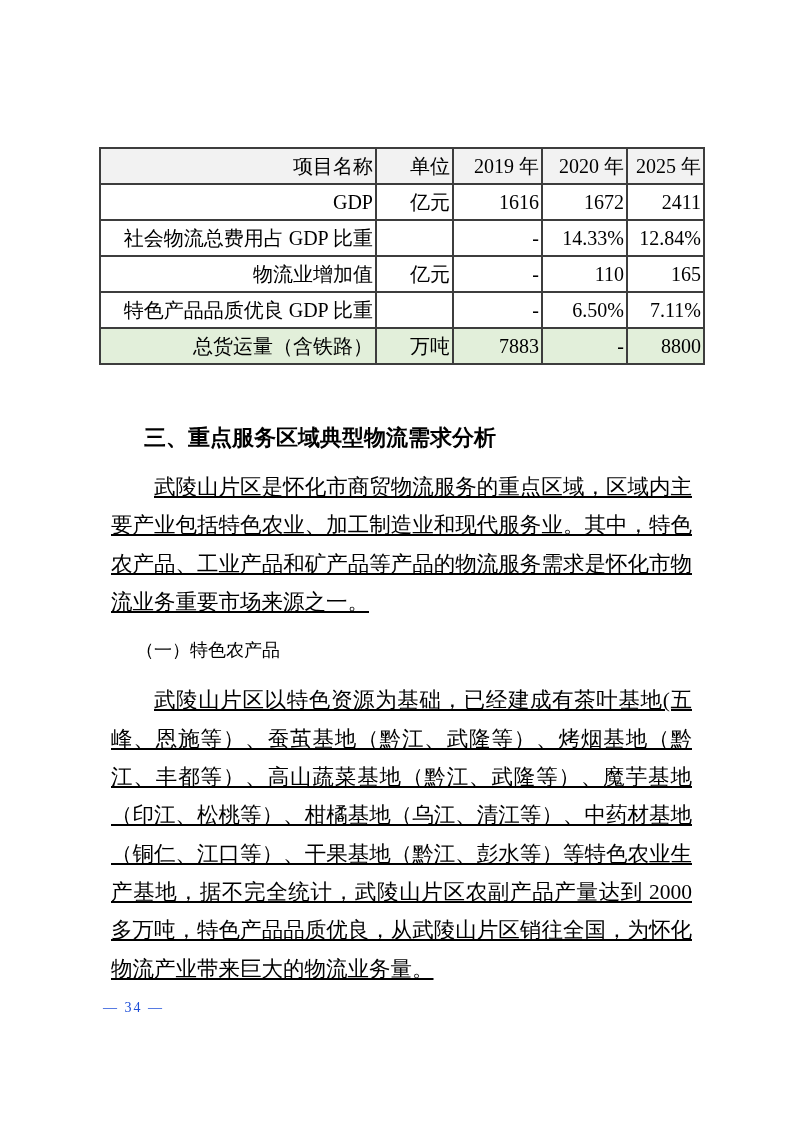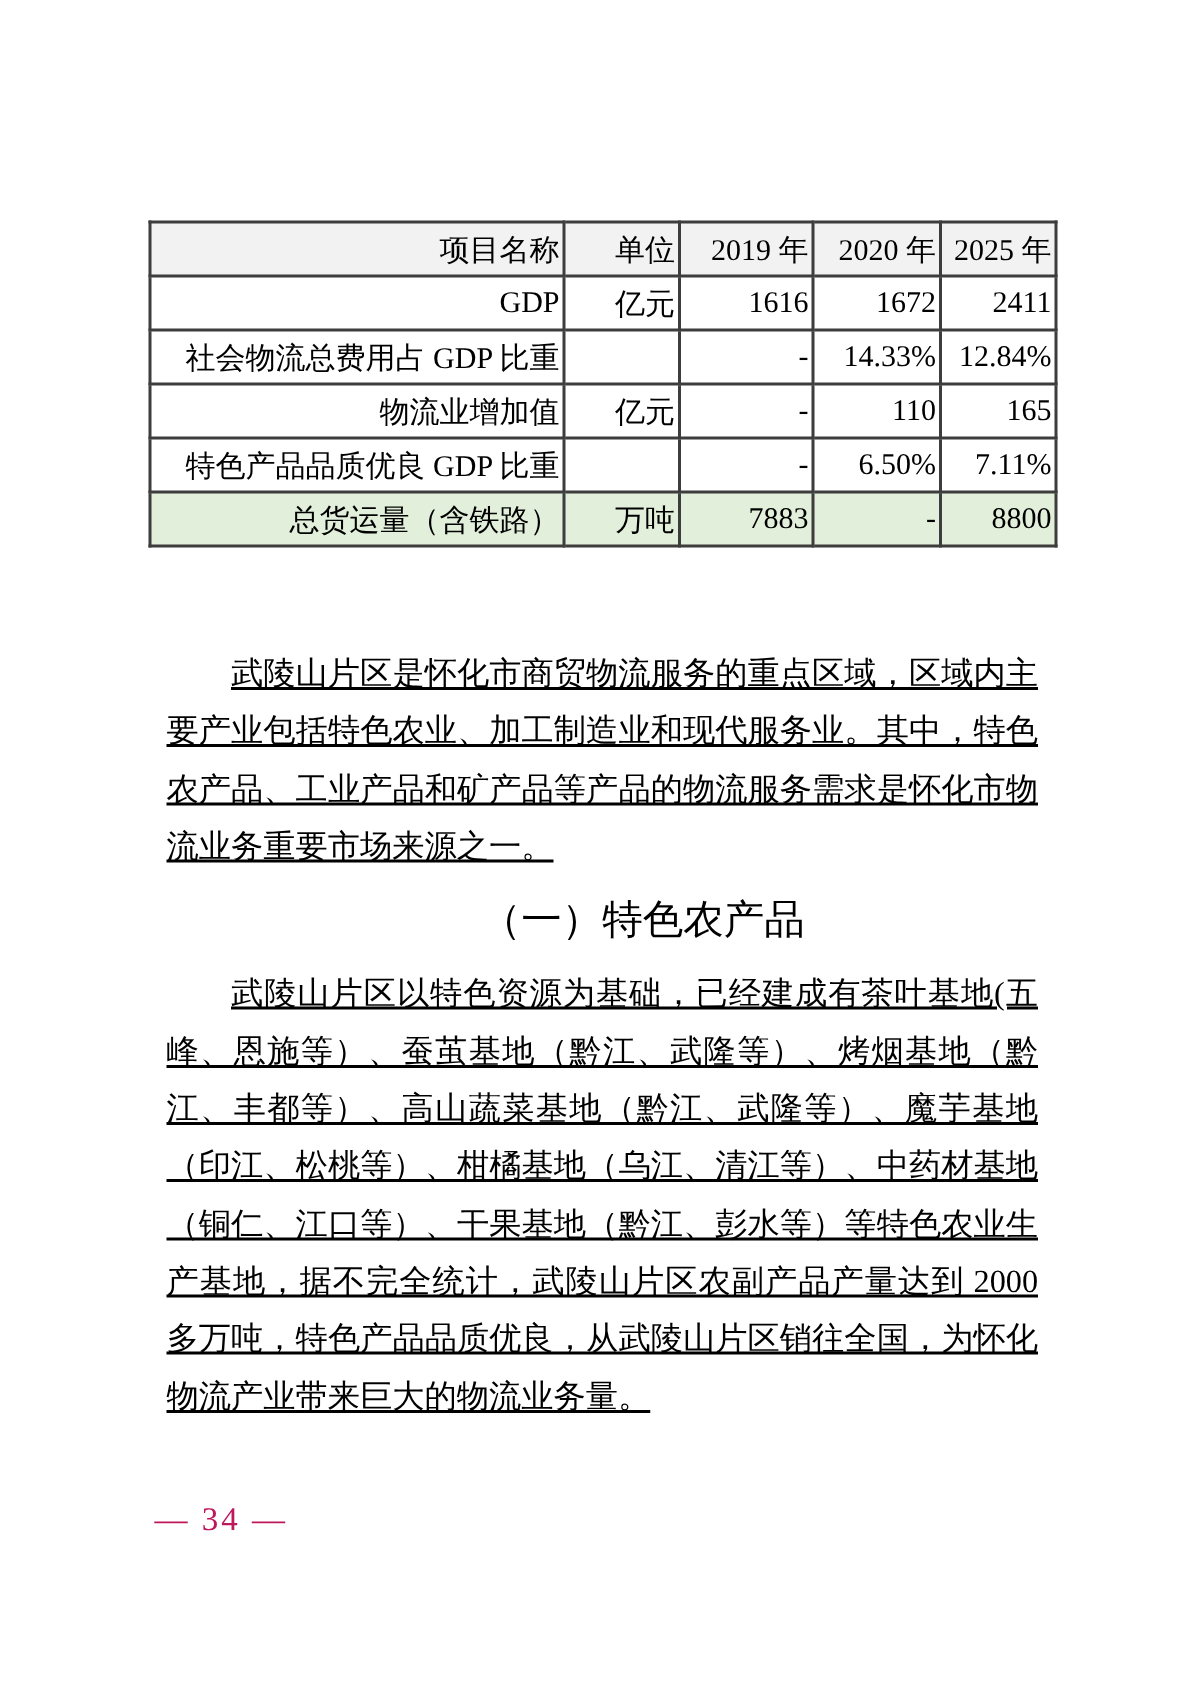--- a/index.html
+++ b/index.html
@@ -52,32 +52,31 @@
   .para {
     margin:11px;
     font-size:21.5px;
     line-height:38.3px;
     text-align:justify;
     text-indent:2em;
     text-decoration:underline;
   }
   .subheading {
     margin:0;
-    font-size:27px;
+    font-size:18px;
     line-height:38.3px;
     padding-left:2em;
-    font-family:Liberation Sans, sans-serif;
-    text-align:center;
+    font-family:Liberation Mono, monospace;
   }
 
   
   .footer {
     position:absolute; left:103px; top:1000px;
-    font-size:22px;
-    color:#be185d;
+    font-size:14px;
+    color:#1d4ed8;
     letter-spacing:2px;
   }
 </style>
 </head>
 <body>
 
 <div class="page">
 
   <table class="indicators">
     <colgroup>
@@ -129,20 +128,21 @@
         <td>总货运量（含铁路）</td>
         <td>万吨</td>
         <td>7883</td>
         <td>-</td>
         <td>8800</td>
       </tr>
     </tbody>
   </table>
 
   <div class="content">
+    <h2 class="heading">三、重点服务区域典型物流需求分析</h2>
     <p class="para">武陵山片区是怀化市商贸物流服务的重点区域，区域内主要产业包括特色农业、加工制造业和现代服务业。其中，特色农产品、工业产品和矿产品等产品的物流服务需求是怀化市物流业务重要市场来源之一。</p>
     <p class="subheading">（一）特色农产品</p>
     <p class="para">武陵山片区以特色资源为基础，已经建成有茶叶基地(五峰、恩施等）、蚕茧基地（黔江、武隆等）、烤烟基地（黔江、丰都等）、高山蔬菜基地（黔江、武隆等）、魔芋基地（印江、松桃等）、柑橘基地（乌江、清江等）、中药材基地（铜仁、江口等）、干果基地（黔江、彭水等）等特色农业生产基地，据不完全统计，武陵山片区农副产品产量达到 2000 多万吨，特色产品品质优良，从武陵山片区销往全国，为怀化物流产业带来巨大的物流业务量。</p>
   </div>
 
   <div class="footer">— 34 —</div>
 
 </div>
 
 </body></html>

